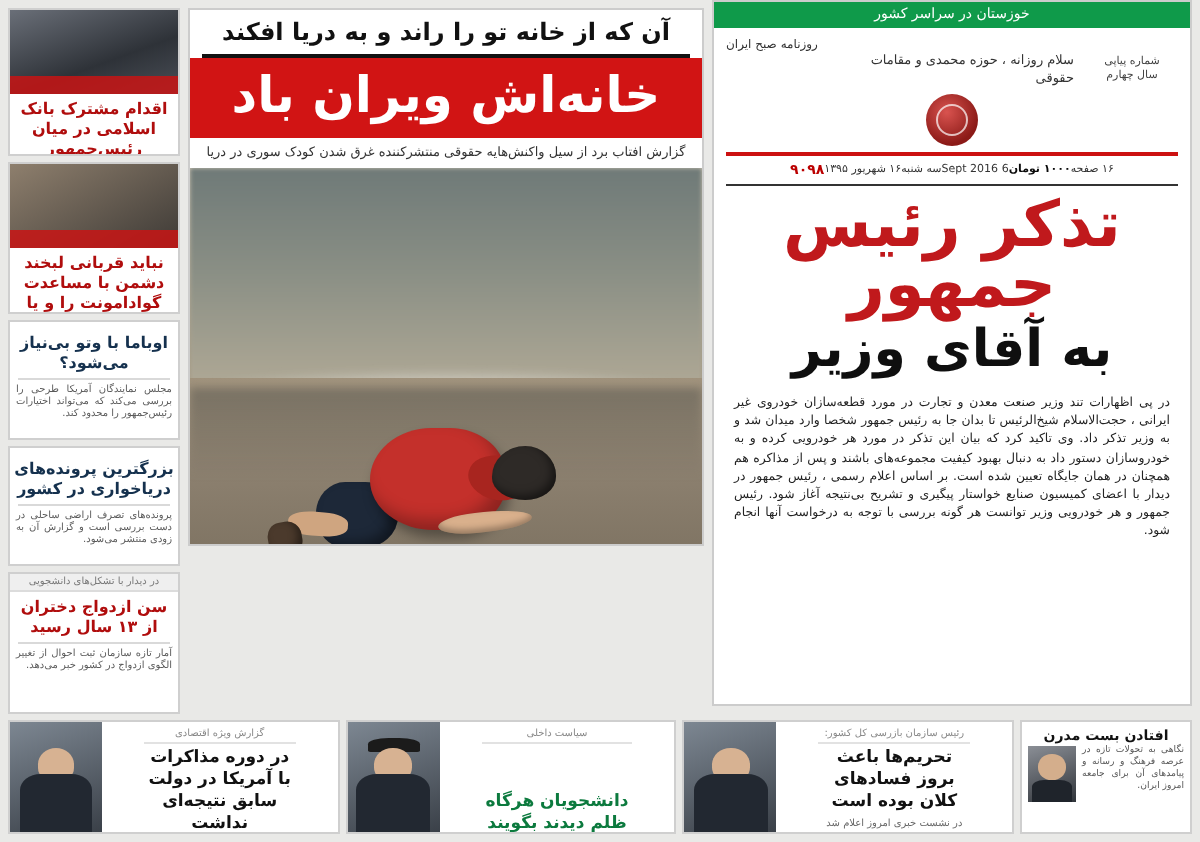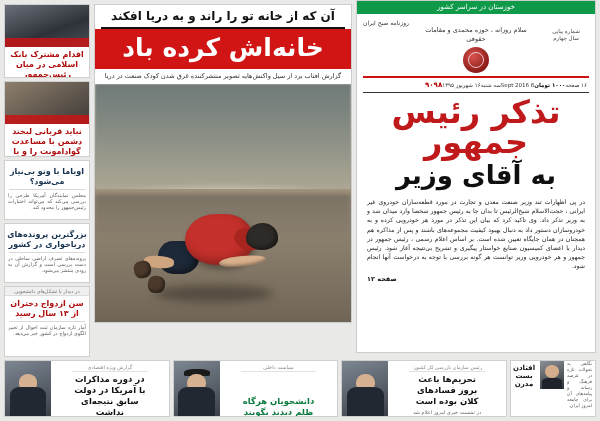--- a/index.html
+++ b/index.html
@@ -84,21 +84,21 @@
     text-align: center;
     padding: 1px 0;
   }
 
   
   .center-col {
     position: absolute;
     left: 94px;
     top: 4px;
     width: 258px;
-    height: 319px;
+    height: 269px;
     background: #ffffff;
     border: 1px solid #cccccc;
     box-sizing: border-box;
     overflow: hidden;
   }
   .center-top-line {
     background: #ffffff;
     color: #111;
     font-size: 12px;
     font-weight: bold;
@@ -300,20 +300,21 @@
   .mast-mid {
     flex: 1 1 auto;
     padding-top: 8px;
     text-align: center;
   }
   .mast-slogan {
     font-size: 6.5px;
     color: #333;
     direction: rtl;
     line-height: 9px;
+    text-align: right;
   }
   .mast-emblem {
     width: 26px; height: 26px;
     margin: 3px auto 0 auto;
     border-radius: 50%;
     background: radial-gradient(circle at 40% 35%, #d9534f, #8b1a17 70%);
     position: relative;
   }
   .mast-emblem::after {
     content: "";
@@ -330,21 +331,21 @@
   .mast-left .ml-line {
     font-size: 5.5px;
     color: #444;
     direction: rtl;
     line-height: 7px;
   }
   .mast-rule-red { height: 2px; background: #c11; margin: 1px 6px; }
   .dateline {
     display: flex;
     flex-direction: row-reverse;
-    justify-content: flex-end;
+    justify-content: center;
     align-items: center;
     font-size: 5.5px;
     color: #333;
     direction: rtl;
     padding: 2px 8px 3px 8px;
   }
   .dateline .price { color: #0a0a0a; font-weight: bold; }
   .dateline .issue { color: #b00; font-weight: bold; font-size: 7px; }
   .mast-rule { height: 1px; background: #333; margin: 0 6px 2px 6px; }
 
@@ -397,21 +398,21 @@
   }
   .bcard {
     background: #ffffff;
     border: 1px solid #cfcfcf;
     box-sizing: border-box;
     flex: 1 1 0;
     display: flex;
     flex-direction: row-reverse;
     overflow: hidden;
   }
-  .bcard.narrow { flex: 0 0 86px; }
+  .bcard.narrow { flex: 0 0 86px; flex-direction: column; }
   .bcard .b-photo {
     flex: 0 0 46px;
     background: linear-gradient(160deg, #7d8792, #3a4048);
     position: relative;
   }
   .bcard .b-photo .suit {
     position: absolute;
     left: 10%; bottom: 0; right: 10%;
     height: 52%;
     background: #222831;
@@ -545,22 +546,22 @@
       <div class="t-title">سن ازدواج دختران از ۱۳ سال رسید</div>
       <div class="t-rule"></div>
       <div class="t-body">آمار تازه سازمان ثبت احوال از تغییر الگوی ازدواج در کشور خبر می‌دهد.</div>
     </div>
 
   </div>
 
   <div class="center-col">
     <div class="center-top-line">آن که از خانه تو را راند و به دریا افکند</div>
     <div class="center-rule"></div>
-    <div class="center-headline">خانه‌اش کرده باد</div>
-    <div class="center-sub">گزارش افتاب برد از سیل واکنش‌هایه تصویر منتشر‌کننده غرق شدن کودک صنعت در دریا</div>
+    <div class="center-headline">خانه‌اش ویران باد</div>
+    <div class="center-sub">گزارش افتاب برد از سیل واکنش‌هایه حقوقی منتشر‌کننده غرق شدن کودک سوری در دریا</div>
 
     <div class="photo-wrap">
       <div class="beach-sky"></div>
       <div class="water"></div>
       <div class="foam"></div>
       <div class="sand"></div>
       <div class="wet-sand"></div>
       <div class="figure">
         <div class="shadow-blob"></div>
         <div class="shorts"></div>
@@ -608,21 +609,20 @@
     </div>
 
     <div class="mast-rule"></div>
 
     <div class="lead-head">
       <div class="lead-line1">تذکر رئیس جمهور</div>
       <div class="lead-line2">به آقای وزیر</div>
     </div>
 
     <div class="lead-body">در پی اظهارات تند وزیر صنعت معدن و تجارت در مورد قطعه‌سازان خودروی غیر ایرانی ، حجت‌الاسلام شیخ‌الرئیس تا بدان جا به رئیس جمهور شخصا وارد میدان شد و به وزیر تذکر داد. وی تاکید کرد که بیان این تذکر در مورد هر خودرویی کرده و به خودروسازان دستور داد به دنبال بهبود کیفیت مجموعه‌های باشند و پس از مذاکره هم همچنان در همان جایگاه تعیین شده است. بر اساس اعلام رسمی ، رئیس جمهور در دیدار با اعضای کمیسیون صنایع خواستار پیگیری و تشریح بی‌نتیجه آغاز شود. رئیس جمهور و هر خودرویی وزیر توانست هر گونه بررسی با توجه به درخواست آنها انجام شود.</div>
-    <div class="lead-more">صفحه ۱۲</div>
 
   </div>
 
   <div class="bottom-row">
 
     <div class="bcard">
       <div class="b-photo">
         <div class="face"></div>
         <div class="suit"></div>
       </div>

